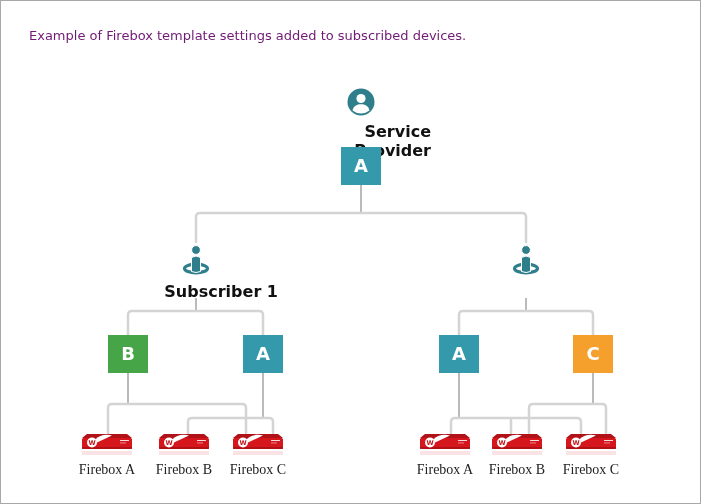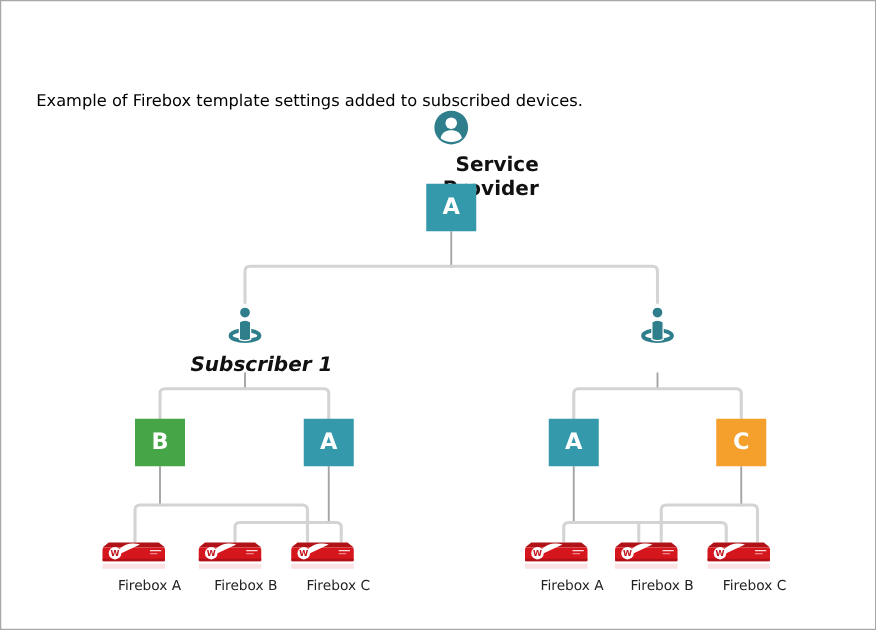--- a/index.html
+++ b/index.html
@@ -2,37 +2,37 @@
 <html><head>
 <meta charset="utf-8">
 <style>
   html,body{margin:0;padding:0;background:#fff;}
   .page{
     position:relative;width:701px;height:504px;box-sizing:border-box;
     border:1px solid #a8a8a8;background:#ffffff;overflow:hidden;
     font-family:"DejaVu Sans","Liberation Sans",sans-serif;
   }
   .caption{
-    position:absolute;left:28px;top:27px;font-size:13px;color:#000000;margin-top:46px;
+    position:absolute;left:28px;top:27px;font-size:13px;color:#701a75;
   }
   .connectors{position:absolute;left:0;top:0;width:701px;height:504px;}
   .node-label{
     position:absolute;width:140px;text-align:right;font-size:16px;
     font-weight:bold;color:#111;
   }
   .tpl-box{
     position:absolute;width:40px;height:38px;text-align:center;line-height:38px;
     font-size:18px;font-weight:bold;color:#ffffff;
   }
   .teal{background:#3399ab;}
   .green{background:#46a546;}
   .orange{background:#f5a02d;}
   .icon-wrap{position:absolute;}
   .fb-label{
-    position:absolute;width:76px;text-align:right;font-size:11px;color:#222;
+    position:absolute;width:76px;text-align:center;font-size:14px;color:#222;font-family:Liberation Serif, serif;
   }
 </style>
 </head>
 <body>
 
 <div class="page">
 
   <div class="caption">Example of Firebox template settings added to subscribed devices.</div>
 
   <svg class="connectors" viewBox="0 0 701 504">
@@ -74,21 +74,21 @@
   <div class="node-label" style="left:290px;top:121px;">Service Provider</div>
   <div class="tpl-box teal" style="left:340px;top:146px;">A</div>
 
   <div class="icon-wrap" style="left:180px;top:242px;">
     <svg width="30" height="32" viewBox="0 0 30 32">
       <ellipse cx="15" cy="25.5" rx="11.5" ry="4.3" fill="none" stroke="#2e7e8c" stroke-width="3.2"></ellipse>
       <circle cx="15" cy="7" r="4.4" fill="#2e7e8c" stroke="#ffffff" stroke-width="1"></circle>
       <path d="M10.5 14.5 Q15 11.5 19.5 14.5 L19.5 28.5 Q15 30.5 10.5 28.5 Z" fill="#2e7e8c" stroke="#ffffff" stroke-width="1"></path>
     </svg>
   </div>
-  <div class="node-label" style="left:125px;top:281px;font-style:italic;">Subscriber 1</div>
+  <div class="node-label" style="left:137px;top:281px;">Subscriber 1</div>
   <div class="tpl-box green" style="left:107px;top:334px;">B</div>
   <div class="tpl-box teal" style="left:242px;top:334px;">A</div>
 
   <div class="icon-wrap" style="left:510px;top:242px;">
     <svg width="30" height="32" viewBox="0 0 30 32">
       <ellipse cx="15" cy="25.5" rx="11.5" ry="4.3" fill="none" stroke="#2e7e8c" stroke-width="3.2"></ellipse>
       <circle cx="15" cy="7" r="4.4" fill="#2e7e8c" stroke="#ffffff" stroke-width="1"></circle>
       <path d="M10.5 14.5 Q15 11.5 19.5 14.5 L19.5 28.5 Q15 30.5 10.5 28.5 Z" fill="#2e7e8c" stroke="#ffffff" stroke-width="1"></path>
     </svg>
   </div>

